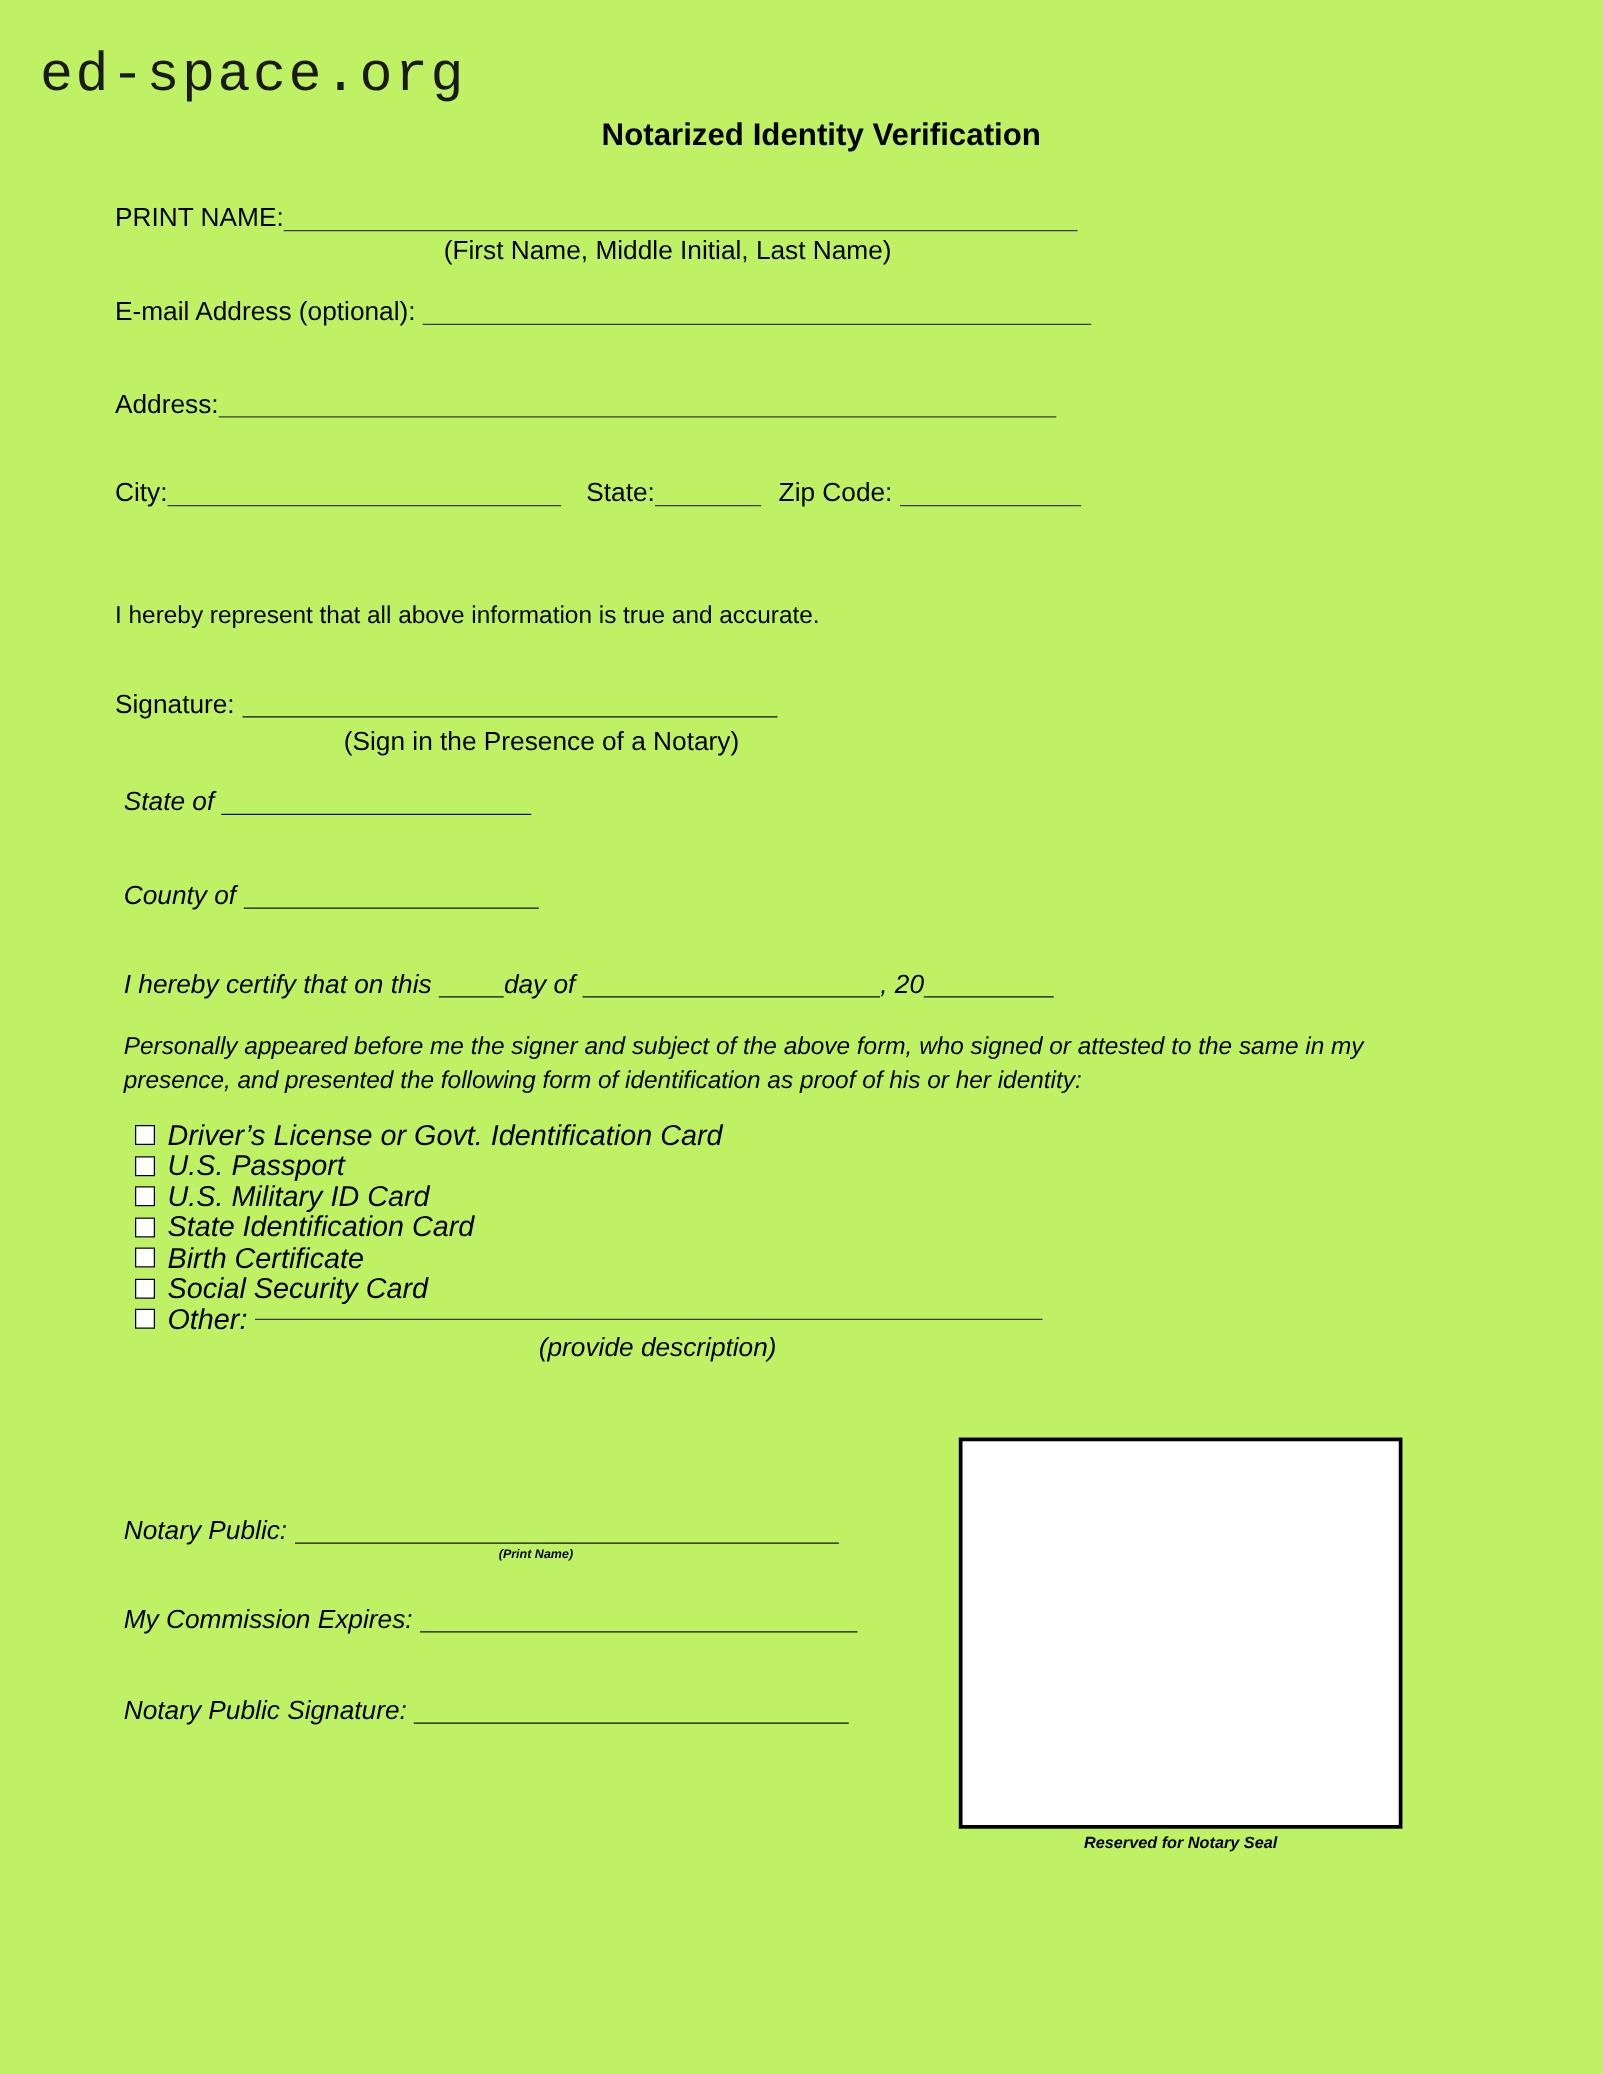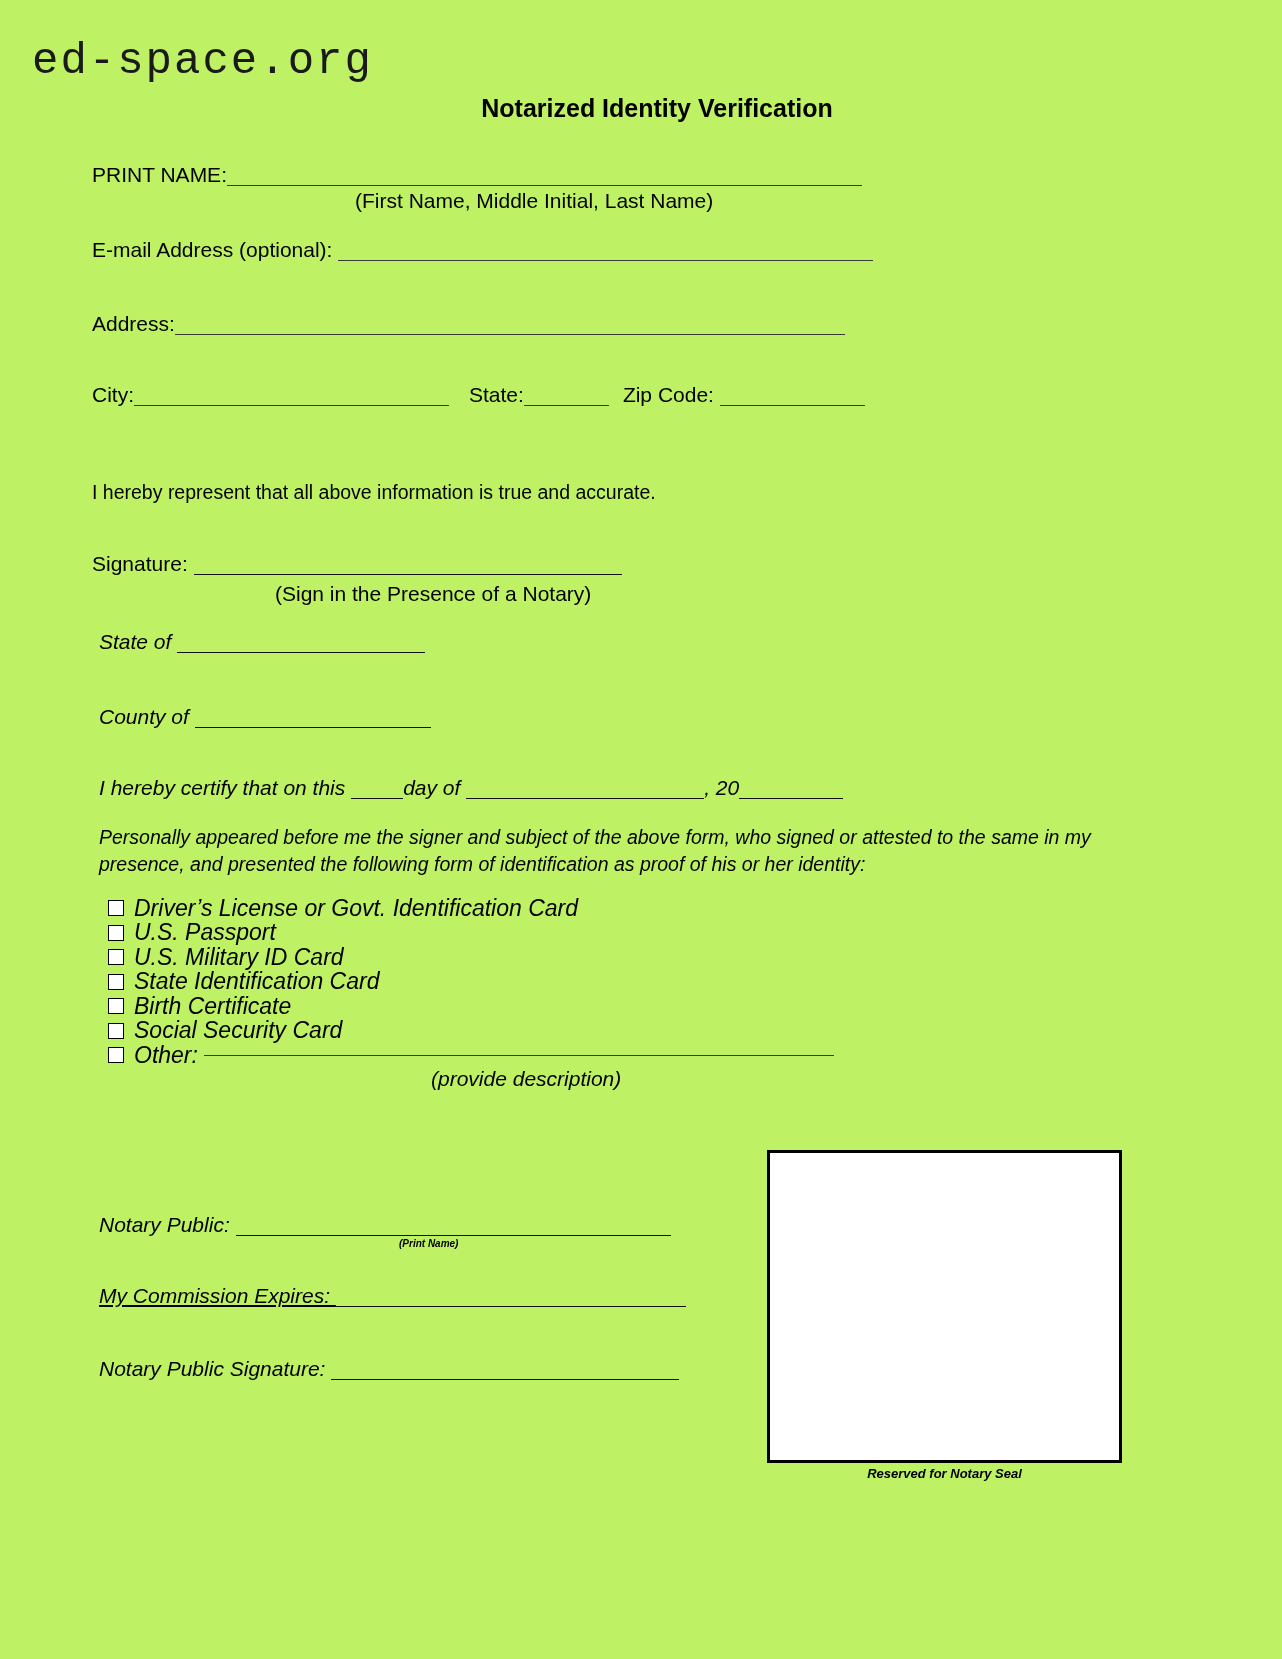--- a/index.html
+++ b/index.html
@@ -221,21 +221,21 @@
     </div>
   </div>
 
   <div class="caption ital" style="left:431px; top:1067px;">(provide description)</div>
 
   <div class="field-row ital" style="left:99px; top:1213px;">
     <span>Notary Public: </span><span class="rule rule-dark" style="width:435px;"></span>
   </div>
   <div class="small-caption" style="left:399px; top:1238px;">(Print Name)</div>
 
-  <div class="field-row ital" style="left:99px; top:1284px;text-decoration:underline;">
+  <div class="field-row ital" style="left:99px; top:1284px;">
     <span>My Commission Expires: </span><span class="rule rule-dark" style="width:350px;"></span>
   </div>
 
   <div class="field-row ital" style="left:99px; top:1357px;">
     <span>Notary Public Signature: </span><span class="rule rule-dark" style="width:348px;"></span>
   </div>
 
   <div class="seal-box"></div>
   <div class="seal-caption">Reserved for Notary Seal</div>
 

